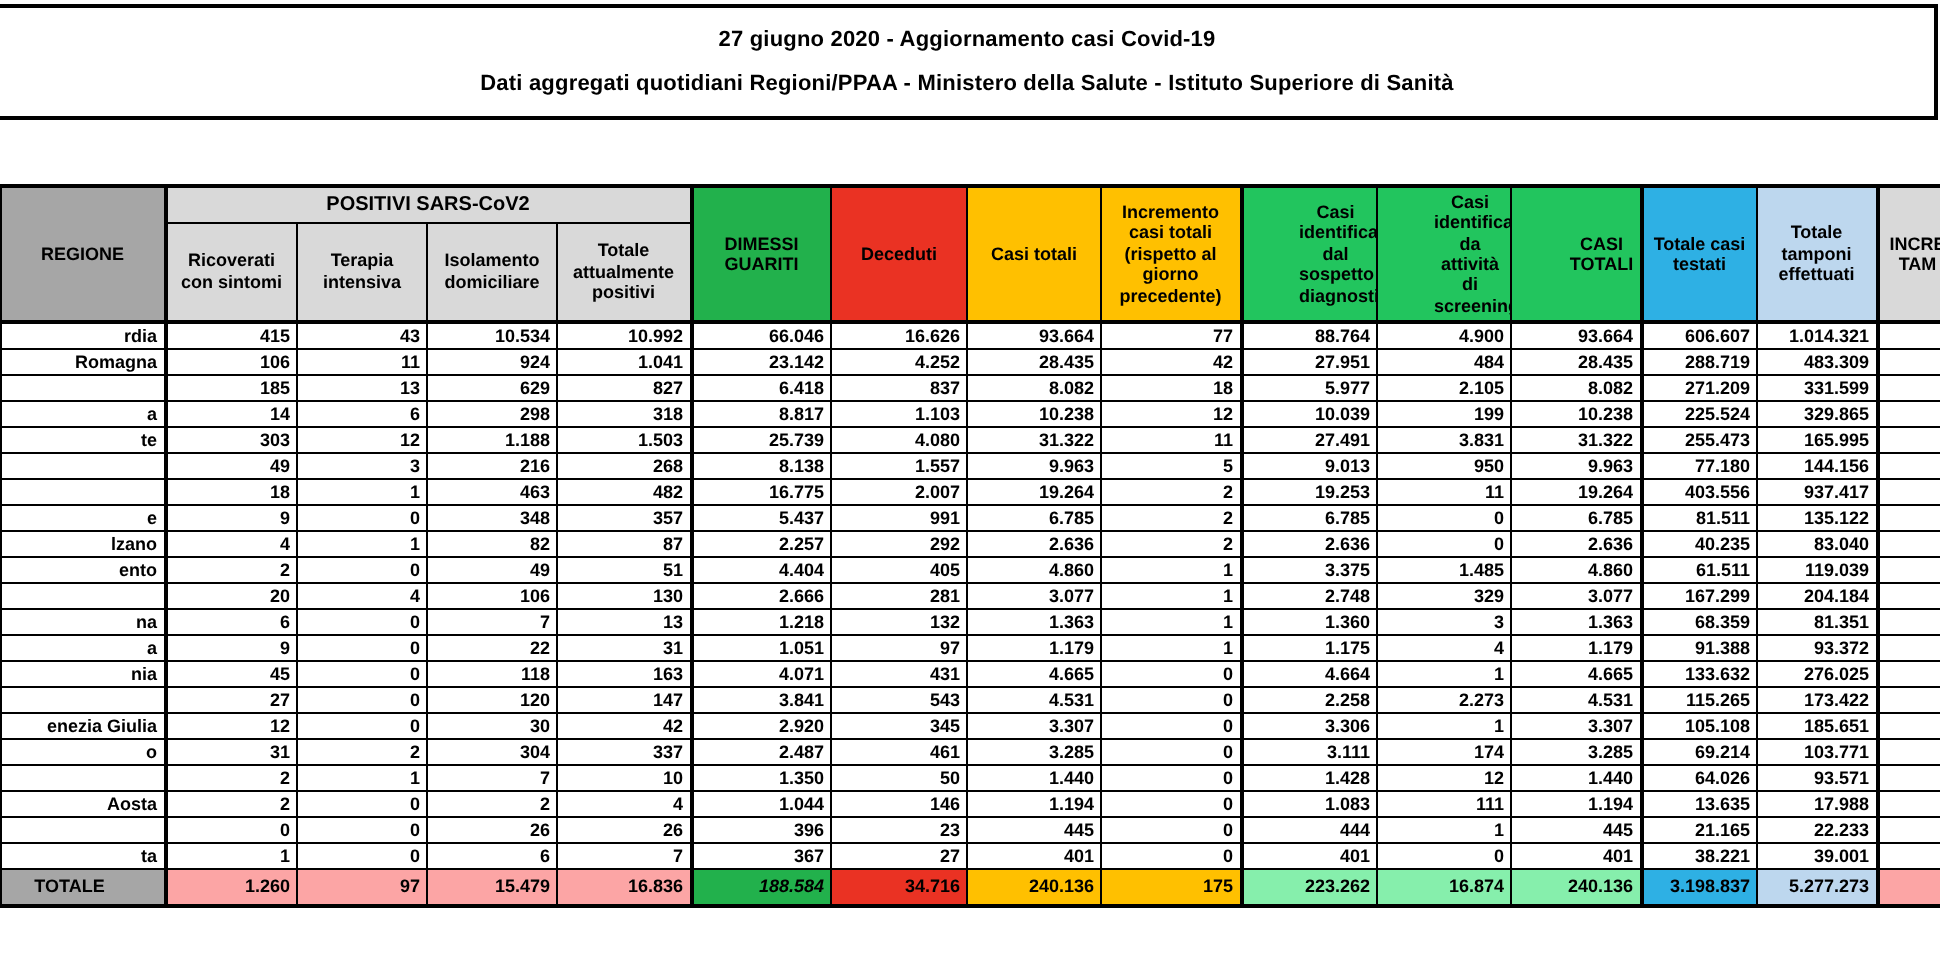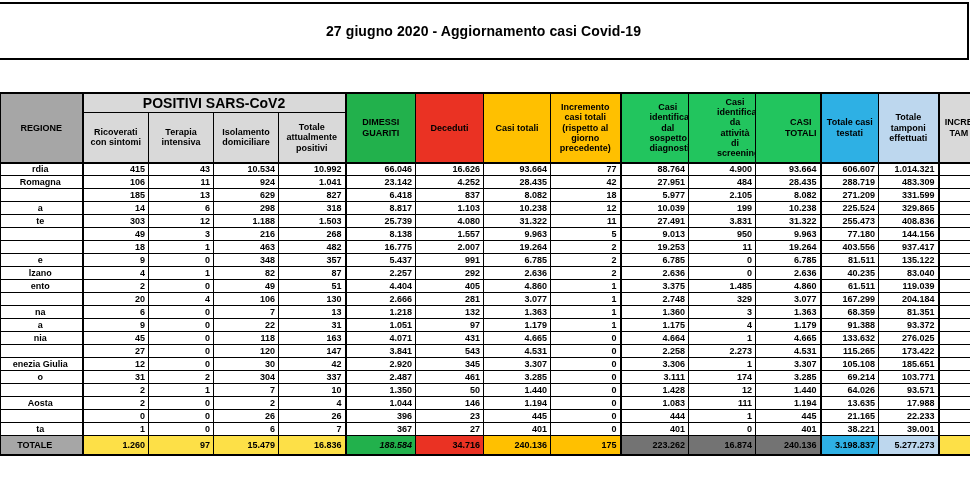--- a/index.html
+++ b/index.html
@@ -8,68 +8,69 @@
     background:#ffffff;
     font-family:"Liberation Sans","DejaVu Sans",sans-serif;
     color:#000;
   }
   .title-box{
     position:absolute;left:0;top:2px;width:967px;height:54px;
     border-top:2px solid #000;border-bottom:2px solid #000;border-right:2px solid #000;
     display:flex;flex-direction:column;justify-content:space-evenly;
     text-align:center;
   }
-  .title-box div{font-size:14px;font-weight:600;letter-spacing:0.1px;}
+  .title-box div{font-size:11px;font-weight:600;letter-spacing:0.1px;}
   table{
     position:absolute;left:0;top:92px;
     border-collapse:collapse;table-layout:fixed;width:978px;
   }
   th,td{
     border:1px solid #000;
     font-size:9px;font-weight:bold;
     padding:0 3px 0 1px;
     overflow:hidden;white-space:normal;
   }
   thead th{text-align:center;padding:1px 2px;line-height:1.15;}
   tr.grp-row{height:18px;}
   tr.sub-row{height:50px;}
   tbody tr{height:13px;}
   tr.total-row{height:19px;}
   td{text-align:right;}
-  td.region{text-align:center;padding-left:1px;}
+  td.region{text-align:right;padding-left:1px;}
   .bl{border-left:2.5px solid #000;}
   .bb2{border-bottom:2.5px solid #000;}
   .bt2{border-top:2px solid #000;}
   tbody tr:last-child td, tr.total-row td{border-bottom:2px solid #000;}
   
   .h-regione{background:#a6a6a6;}
   .h-gray{background:#d9d9d9;}
-  .h-grp{background:#d9d9d9;font-size:14px;}
+  .h-grp{background:#d9d9d9;font-size:10px;}
   .h-green{background:#22b14c;}
   .h-red{background:#ea3223;}
   .h-orange{background:#ffc000;}
   .h-yellow{background:#22c55e;padding-left:28px;}
   .h-blue{background:#2eb0e4;margin-left:15px;}
   .h-lblue{background:#bdd7ee;margin-left:16px;}
   .h-incretam{background:#d9d9d9;}
   
   .t-label{background:#a6a6a6;text-align:center;padding-right:14px;}
-  .t-gray{background:#fde047;}
+  .t-gray{background:#fca5a5;}
   .t-green{background:#22b14c;font-style:italic;}
   .t-red{background:#ea3223;}
   .t-orange{background:#ffc000;}
-  .t-yellow{background:#737373;}
+  .t-yellow{background:#86efac;}
   .t-blue{background:#2eb0e4;}
   .t-lblue{background:#bdd7ee;}
 </style>
 </head>
 <body>
 
 <div class="title-box">
   <div>27 giugno 2020 - Aggiornamento casi Covid-19</div>
+  <div>Dati aggregati quotidiani Regioni/PPAA - Ministero della Salute - Istituto Superiore di Sanità</div>
 </div>
 
 <table>
   <colgroup>
     <col style="width:82px">
       <col style="width:66px">
       <col style="width:65px">
       <col style="width:65px">
     <col style="width:67px">
       <col style="width:70px">
@@ -181,21 +182,21 @@
         <td>1.188</td>
         <td>1.503</td>
         <td class="bl">25.739</td>
         <td>4.080</td>
         <td>31.322</td>
         <td>11</td>
         <td class="bl">27.491</td>
         <td>3.831</td>
         <td>31.322</td>
         <td class="bl">255.473</td>
-        <td>408.836</td>
+        <td>165.995</td>
         <td class="bl"></td>
       </tr>
       <tr>
         <td class="region"></td>
         <td class="bl">49</td>
         <td>3</td>
         <td>216</td>
         <td>268</td>
         <td class="bl">8.138</td>
         <td>1.557</td>

